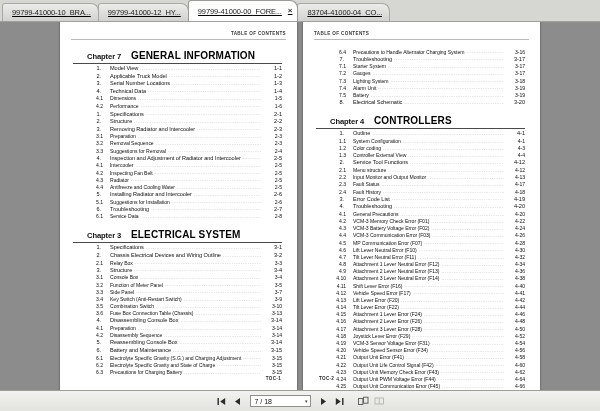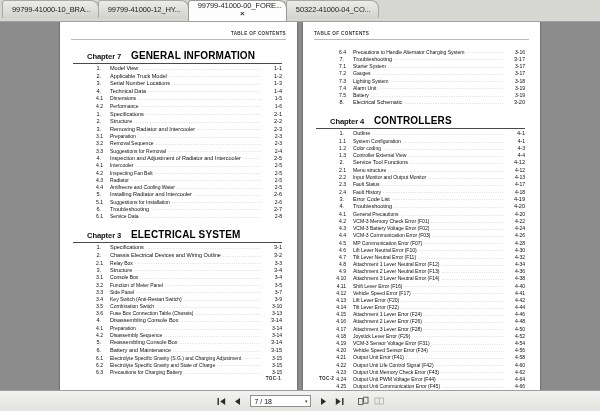--- a/index.html
+++ b/index.html
@@ -15,23 +15,24 @@
     -webkit-font-smoothing: antialiased;
   }
 
   
   .tabbar {
     position: relative;
     height: 22px;
     background: #d6d6d2;
     border-bottom: 1px solid #a0a09c;
     display: flex;
-    align-items: flex-start;
+    align-items: flex-end;
     padding-left: 2px;
     box-sizing: border-box;
+    text-decoration: underline;
   }
   .tab {
     position: relative;
     height: 18px;
     display: flex;
     align-items: center;
     padding: 0 7px 0 9px;
     margin-right: -1px;
     background: linear-gradient(to bottom, #ececeb 0%, #dcdcda 60%, #d2d2cf 100%);
     border: 1px solid #a8a8a4;
@@ -42,21 +43,20 @@
     white-space: nowrap;
     box-sizing: border-box;
     letter-spacing: -0.1px;
   }
   .tab.active {
     background: #fdfdfd;
     border-color: #9a9a96;
     height: 21px;
     z-index: 5;
     padding-right: 4px;
-    flex-direction: column;
   }
   .tab-label {
     display: block;
     max-width: 104px;
     overflow: hidden;
     text-overflow: ellipsis;
   }
   .tab-close {
     margin-left: 5px;
     font-size: 8px;
@@ -252,21 +252,21 @@
     <span class="tab-label">99799-41000-10_BRA...</span>
   </div>
   <div class="tab">
     <span class="tab-label">99799-41000-12_HY...</span>
   </div>
   <div class="tab active">
     <span class="tab-label">99799-41000-00_FORE...</span>
     <span class="tab-close">×</span>
   </div>
   <div class="tab">
-    <span class="tab-label">50322-41000-04_CO...</span>
+    <span class="tab-label">83704-41000-04_CO...</span>
   </div>
 </div>
 
 <div class="viewer">
   <div class="pages">
 
     <div class="page">
       <div class="page-header right-align">TABLE OF CONTENTS</div>
       <div class="toc-body" id="left-toc">
           <div class="chapter">

